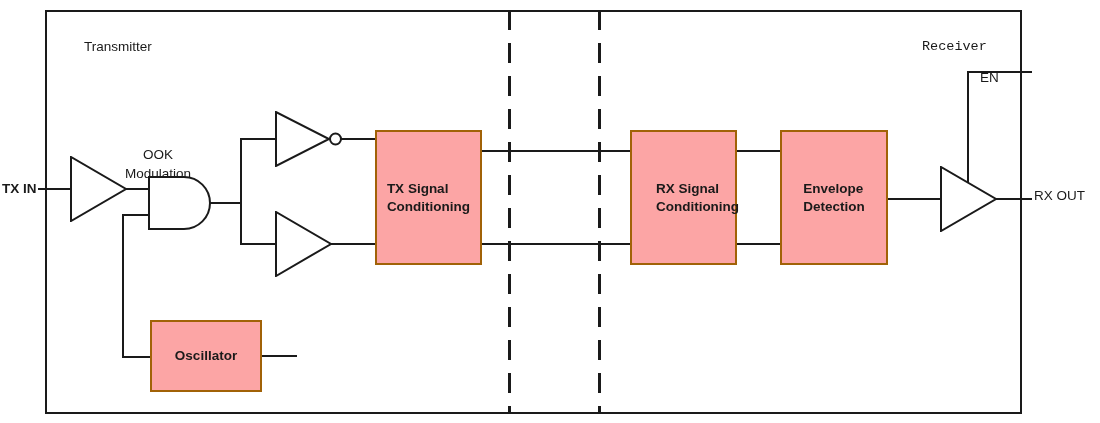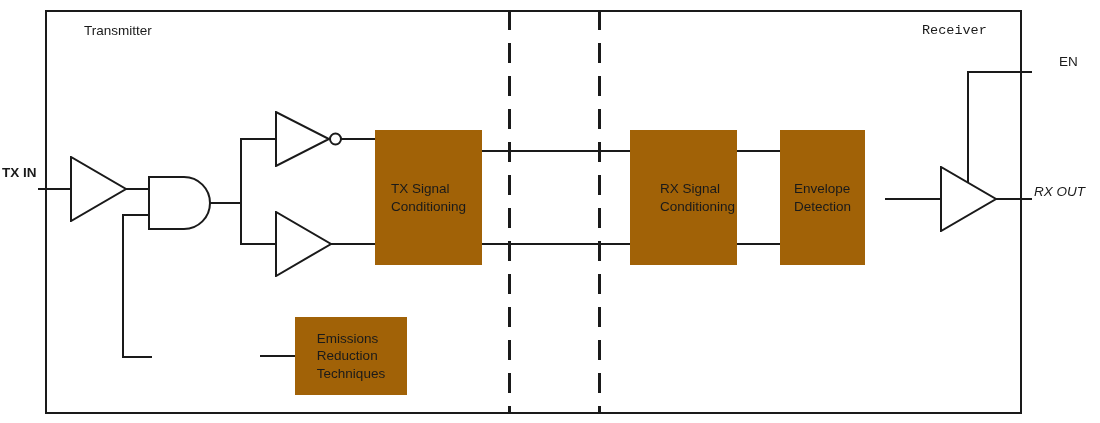--- a/index.html
+++ b/index.html
@@ -33,33 +33,35 @@
   .dashed-left  { left: 508px; }
   .dashed-right { left: 598px; }
 
   .wire { position: absolute; background: #1a1a1a; }
   .wire.h { height: 2px; }
   .wire.v { width: 2px; }
 
   .box {
     position: absolute;
     border: 2px solid #a16207;
-    background: #a16207;
+    background: #fca5a5;
     display: flex;
     align-items: center;
     justify-content: center;
     text-align: left;
     white-space: pre-line;
     line-height: 1.3;
+    font-weight: bold;
   }
 
   .label {
     position: absolute;
     white-space: pre-line;
     line-height: 1.4;
+    margin-top: 16px;
   }
   .label.center { text-align: center; }
 
   .gate { position: absolute; }
   .gate svg { display: block; }
 </style>
 </head>
 <body>
 
 <div class="canvas">
@@ -120,33 +122,33 @@
       <polygon points="1,1 1,65 56,33" fill="#ffffff" stroke="#1a1a1a" stroke-width="2"></polygon>
     </svg>
   </div>
 
   <div class="box" style="left:375px; top:130px; width:107px; height:135px;">TX Signal
 Conditioning</div>
 
   <div class="box" style="left:630px; top:130px; width:107px; height:135px;padding-left:28px;">RX Signal
 Conditioning</div>
 
-  <div class="box" style="left:780px; top:130px; width:85px; height:135px;">Envelope
+  <div class="box" style="left:780px; top:130px; width:108px; height:135px;">Envelope
 Detection</div>
 
+  <div class="box" style="left:150px; top:320px; width:112px; height:72px;">Oscillator</div>
 
-  <div class="box" style="left:295px; top:317px; width:112px; height:78px;">Emissions
-Reduction
-Techniques</div>
 
   <div class="label" style="left:84px; top:22px;">Transmitter</div>
 
   <div class="label" style="left:922px; top:22px;font-family:Liberation Mono, monospace;">Receiver</div>
 
   <div class="label" style="left:2px; top:164px;font-weight:bold;">TX IN</div>
 
-  <div class="label" style="left:1059px; top:53px;text-align:center;">EN</div>
+  <div class="label" style="left:980px; top:53px;text-align:center;">EN</div>
 
-  <div class="label" style="left:1034px; top:183px;font-style:italic;">RX OUT</div>
+  <div class="label" style="left:1034px; top:171px;">RX OUT</div>
 
+  <div class="label center" style="left:103px; top:130px; width:110px;">OOK
+Modulation</div>
 
 
 </div>
 
 </body></html>

